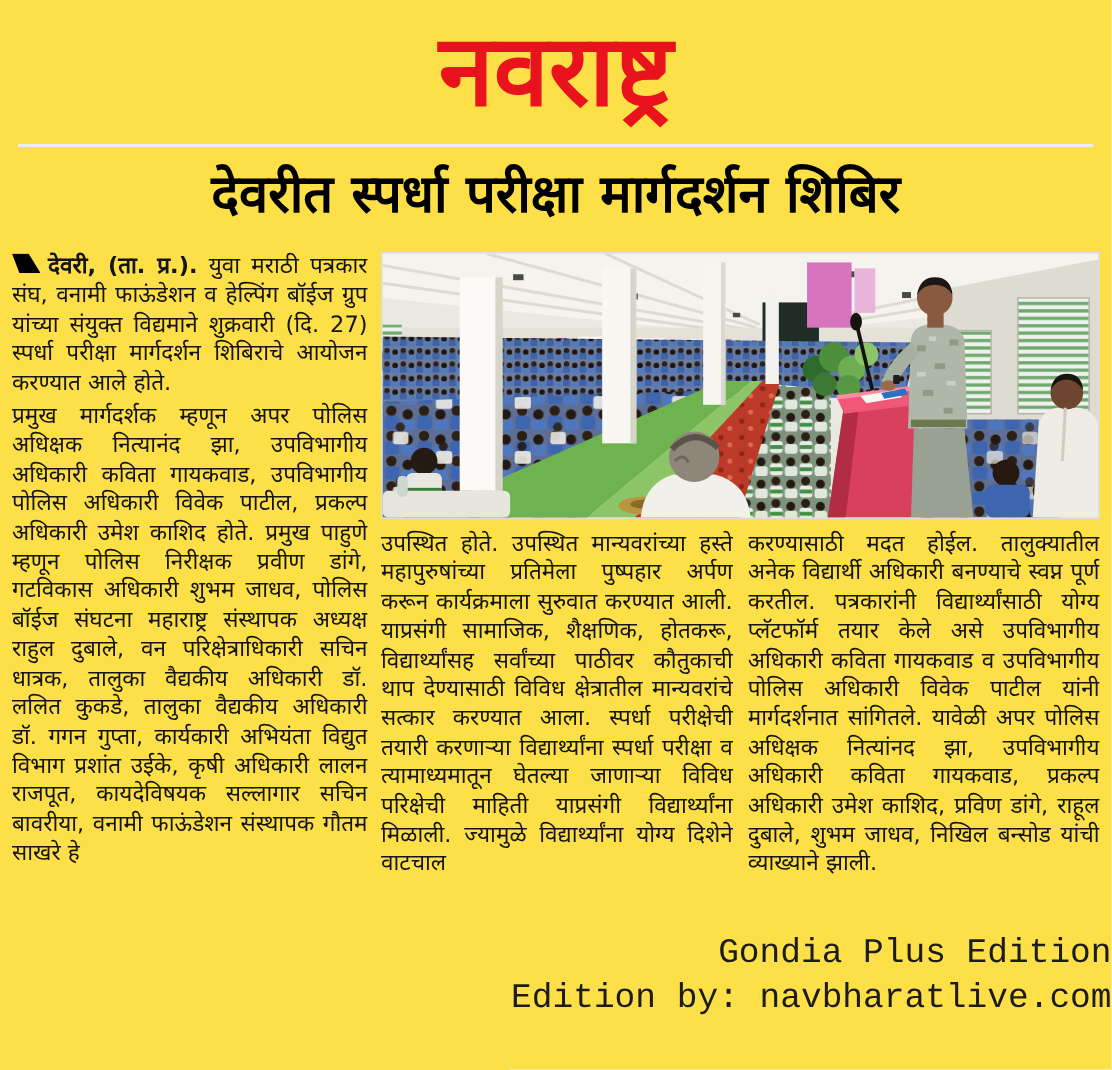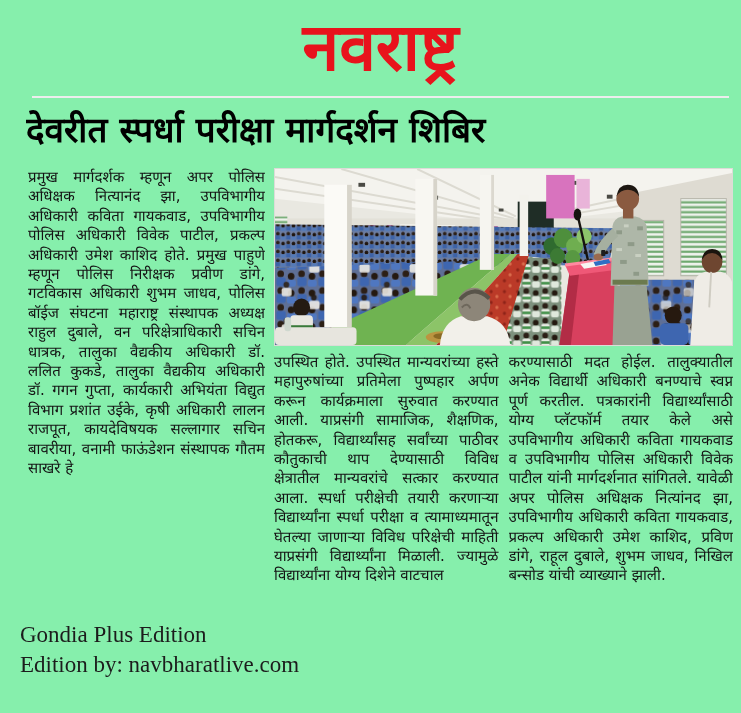--- a/index.html
+++ b/index.html
@@ -3,40 +3,40 @@
 <meta charset="utf-8">
 <style>
   * { box-sizing: border-box; }
   html, body { margin: 0; padding: 0; }
   body {
     width: 741px; height: 713px;
     background: #ffffff;
     font-family: "DejaVu Sans", sans-serif;
     overflow: hidden;
   }
-  .page { width: 741px; height: 713px; position: relative; background: #86efac; padding-left: 20px; }
+  .page { width: 741px; height: 713px; position: relative; background: #fde047; }
 
   
   .masthead { text-align: center; padding-top: 2px; }
   .masthead-title {
     margin: 0;
     font-size: 66px; line-height: 92px;
     font-weight: bold;
     color: #e8131c;
     letter-spacing: 0px;
     white-space: nowrap;
   }
   .masthead-rule { border: 0; border-top: 2px solid #ededed; margin: 2px 12px 0; }
 
   
   .headline {
     margin: 4px 6px 10px;
     font-size: 35px; line-height: 56px;
     font-weight: bold; color: #000;
-    text-align: left; white-space: nowrap; overflow: hidden;
+    text-align: center; white-space: nowrap; overflow: hidden;
   }
 
   
   .body-grid { display: flex; gap: 9px; padding: 0 8px; height: 438px; overflow: hidden; }
   .col-1 { flex: 0 0 237px; overflow: hidden; }
   .right-wrap { flex: 1; display: flex; flex-direction: column; min-width: 0; }
   .photo-fig { margin: 0 0 7px; height: 178px; border: 1px solid #dcdcd8; background: #e9e8e1; }
   .photo-fig svg { display: block; width: 100%; height: 100%; }
   .cols-23 { flex: 1; display: flex; gap: 10px; overflow: hidden; }
   .col-2, .col-3 { flex: 1; overflow: hidden; min-width: 0; }
@@ -52,41 +52,42 @@
     display: inline-block;
     width: 19px; height: 13px;
     background: #000;
     clip-path: polygon(0 0, 58% 0, 100% 100%, 26% 100%);
     margin-right: 5px;
   }
 
   
   .footer {
     margin-top: 14px;
-    text-align: left;
-    font-family: Liberation Serif, serif;
+    text-align: right;
+    font-family: Liberation Mono, monospace;
     font-size: 23px; line-height: 30px;
     color: #1c1c1c;
   }
 </style>
 </head>
 <body>
 
 <div class="page">
 
   <header class="masthead">
     <h1 class="masthead-title">नवराष्ट्र</h1>
   </header>
   <hr class="masthead-rule">
 
   <h2 class="headline">देवरीत स्पर्धा परीक्षा मार्गदर्शन शिबिर</h2>
 
   <div class="body-grid">
 
     <div class="col-1">
+      <p class="body-text"><span class="lead-mark"></span><span class="dateline">देवरी, (ता. प्र.).</span> <span>युवा मराठी पत्रकार संघ, वनामी फाऊंडेशन व हेल्पिंग बॉईज ग्रुप यांच्या संयुक्त विद्यमाने शुक्रवारी (दि. 27) स्पर्धा परीक्षा मार्गदर्शन शिबिराचे आयोजन करण्यात आले होते.</span></p>
       <p class="body-text">प्रमुख मार्गदर्शक म्हणून अपर पोलिस अधिक्षक नित्यानंद झा, उपविभागीय अधिकारी कविता गायकवाड, उपविभागीय पोलिस अधिकारी विवेक पाटील, प्रकल्प अधिकारी उमेश काशिद होते. प्रमुख पाहुणे म्हणून पोलिस निरीक्षक प्रवीण डांगे, गटविकास अधिकारी शुभम जाधव, पोलिस बॉईज संघटना महाराष्ट्र संस्थापक अध्यक्ष राहुल दुबाले, वन परिक्षेत्राधिकारी सचिन धात्रक, तालुका वैद्यकीय अधिकारी डॉ. ललित कुकडे, तालुका वैद्यकीय अधिकारी डॉ. गगन गुप्ता, कार्यकारी अभियंता विद्युत विभाग प्रशांत उईके, कृषी अधिकारी लालन राजपूत, कायदेविषयक सल्लागार सचिन बावरीया, वनामी फाऊंडेशन संस्थापक गौतम साखरे हे</p>
     </div>
 
     <div class="right-wrap">
 
       <figure class="photo-fig">
         <svg viewBox="0 0 482 178" preserveAspectRatio="none" xmlns="http://www.w3.org/2000/svg">
           <defs>
             <pattern id="crowdFar" width="11" height="9" patternUnits="userSpaceOnUse">
               <rect width="11" height="9" fill="#6d7da0"></rect>

